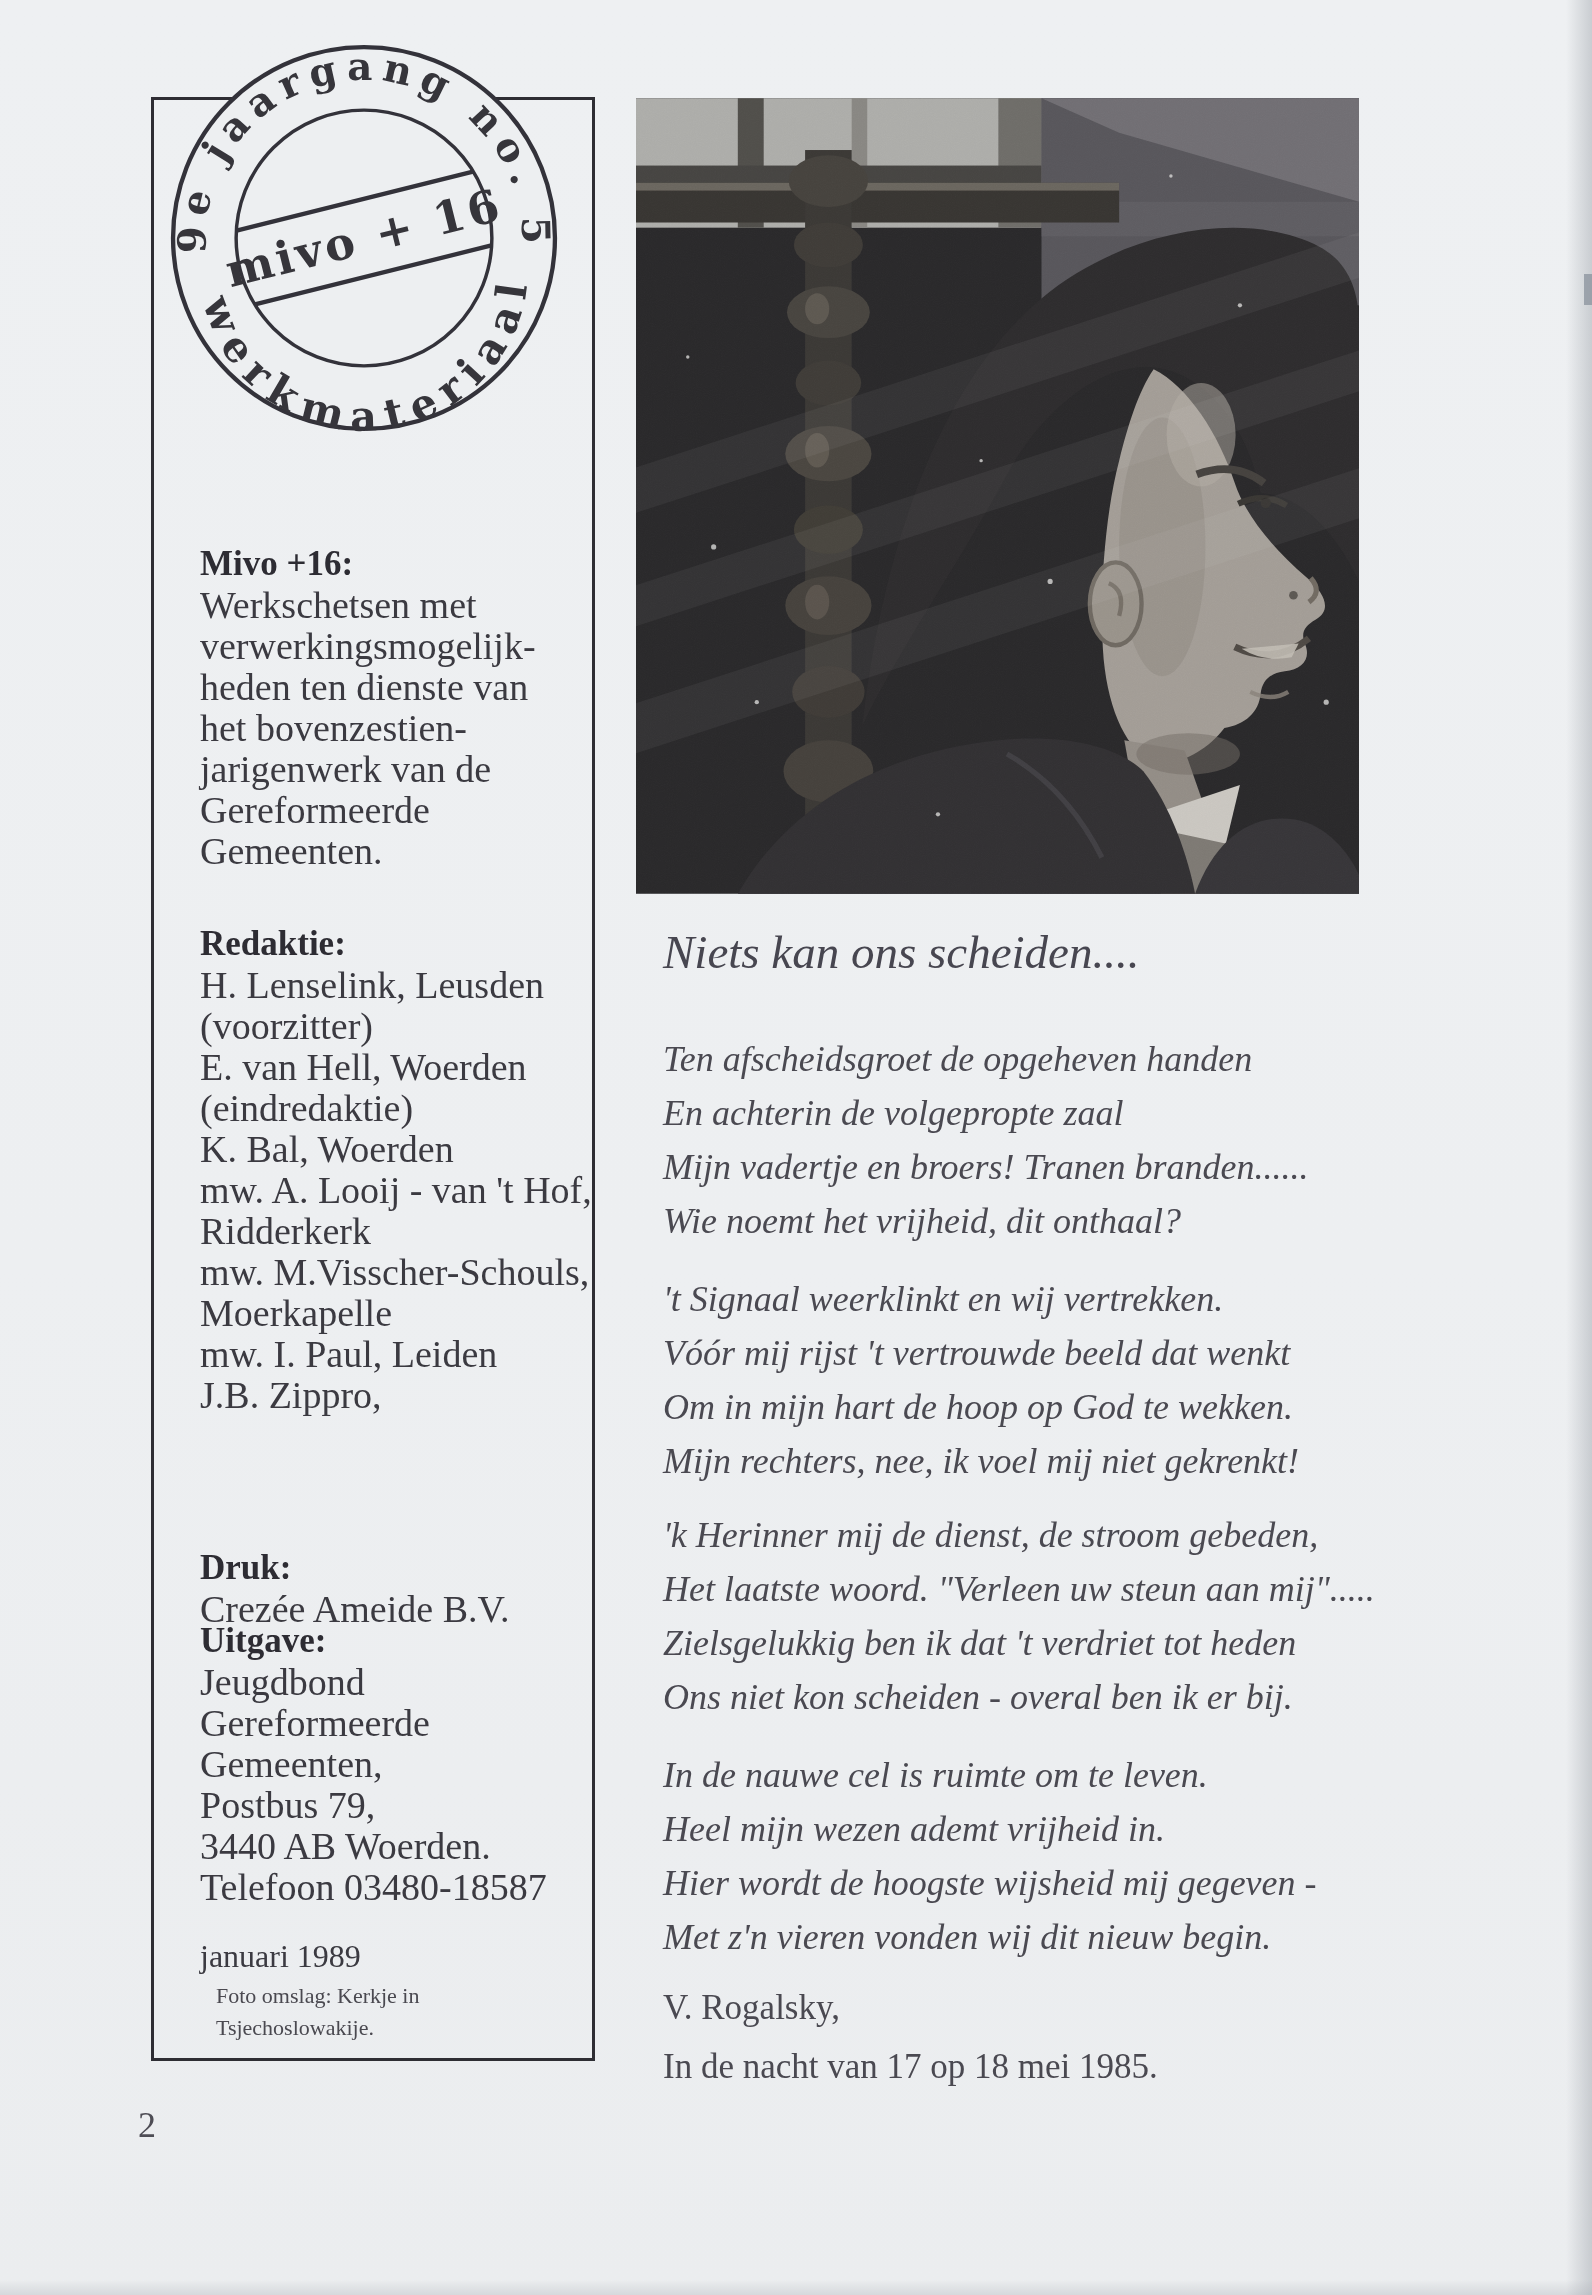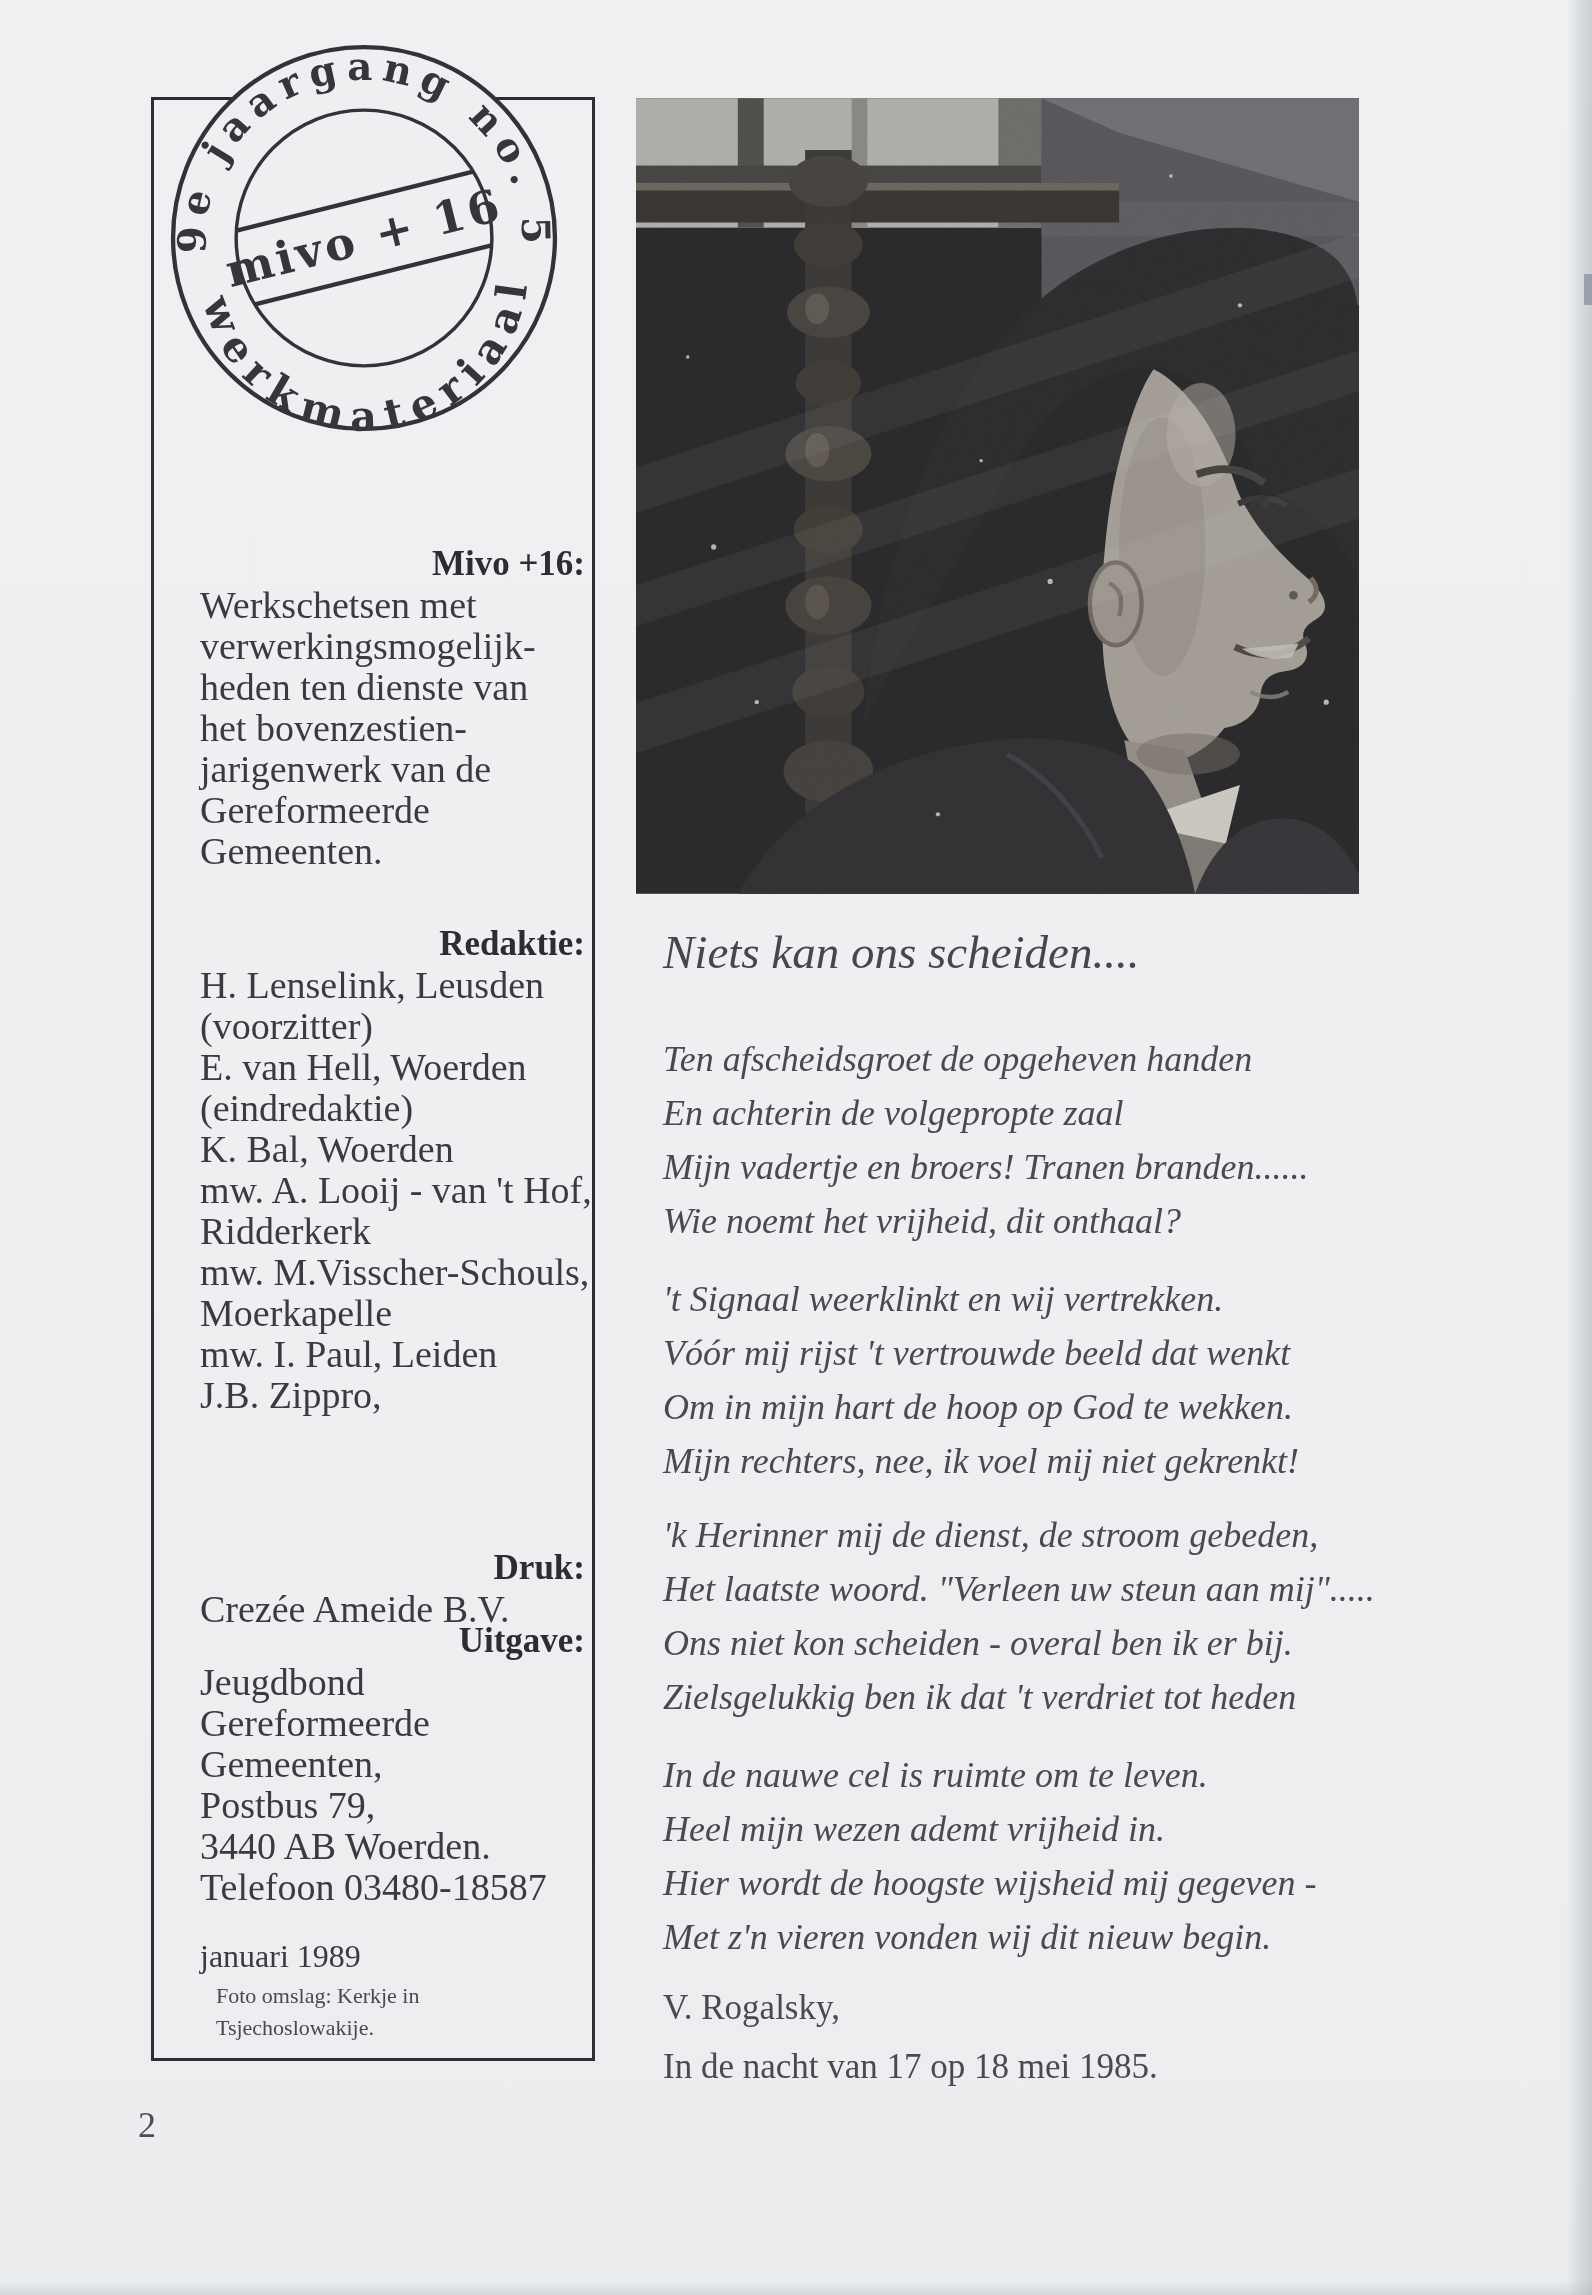--- a/index.html
+++ b/index.html
@@ -19,21 +19,21 @@
   .edge-notch{position:absolute;right:0;top:274px;width:7.8px;height:31px;background:#8a929c;opacity:.75;}
 
   
   .info-box{
     position:absolute;left:151px;top:97px;width:444px;height:1964px;
     border:3.5px solid #2e2d33;box-sizing:border-box;
   }
   .stamp-svg{position:absolute;left:167px;top:41px;width:394px;height:394px;}
 
   .box-sec{position:absolute;left:200px;width:385px;}
-  .sec-heading{font-size:35px;font-weight:bold;color:#2d2c33;line-height:43px;text-align:right;}
+  .sec-heading{font-size:35px;font-weight:bold;color:#2d2c33;line-height:43px;}
   .sec-line{font-size:38px;line-height:41px;color:#3b3a41;white-space:nowrap;}
   .sec-mivo{top:542px;}
   .sec-redaktie{top:922px;}
   .sec-druk{top:1510px;margin-top:36px;}
   .sec-uitgave{top:1619px;}
   .box-date{position:absolute;left:200px;top:1938px;font-size:32px;color:#3b3a41;}
   .box-credit{position:absolute;left:216px;top:1980px;font-size:22px;line-height:32px;color:#4a4950;}
 
   
   .photo{position:absolute;left:636px;top:98px;width:723px;height:796px;}
@@ -234,22 +234,22 @@
   <div class="stanza stanza-2">
     <div class="poem-line">'t Signaal weerklinkt en wij vertrekken.</div>
     <div class="poem-line">Vóór mij rijst 't vertrouwde beeld dat wenkt</div>
     <div class="poem-line">Om in mijn hart de hoop op God te wekken.</div>
     <div class="poem-line">Mijn rechters, nee, ik voel mij niet gekrenkt!</div>
   </div>
 
   <div class="stanza stanza-3">
     <div class="poem-line">'k Herinner mij de dienst, de stroom gebeden,</div>
     <div class="poem-line">Het laatste woord. "Verleen uw steun aan mij".....</div>
+    <div class="poem-line">Zielsgelukkig ben ik dat 't verdriet tot heden</div>
     <div class="poem-line">Ons niet kon scheiden - overal ben ik er bij.</div>
-    <div class="poem-line">Zielsgelukkig ben ik dat 't verdriet tot heden</div>
   </div>
 
   <div class="stanza stanza-4">
     <div class="poem-line">In de nauwe cel is ruimte om te leven.</div>
     <div class="poem-line">Heel mijn wezen ademt vrijheid in.</div>
     <div class="poem-line">Hier wordt de hoogste wijsheid mij gegeven -</div>
     <div class="poem-line">Met z'n vieren vonden wij dit nieuw begin.</div>
   </div>
 
   <div class="attribution">

